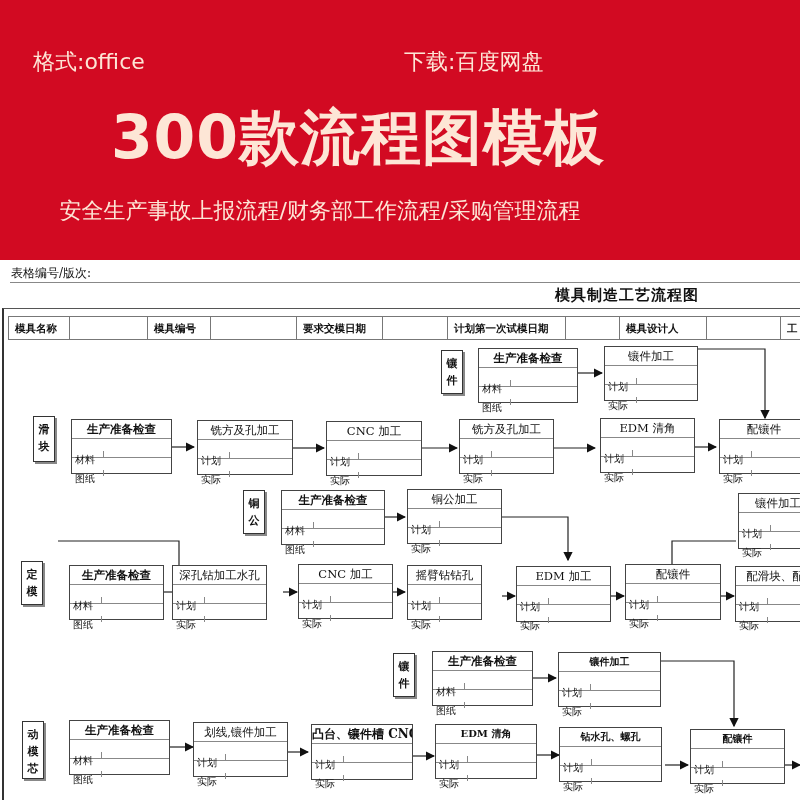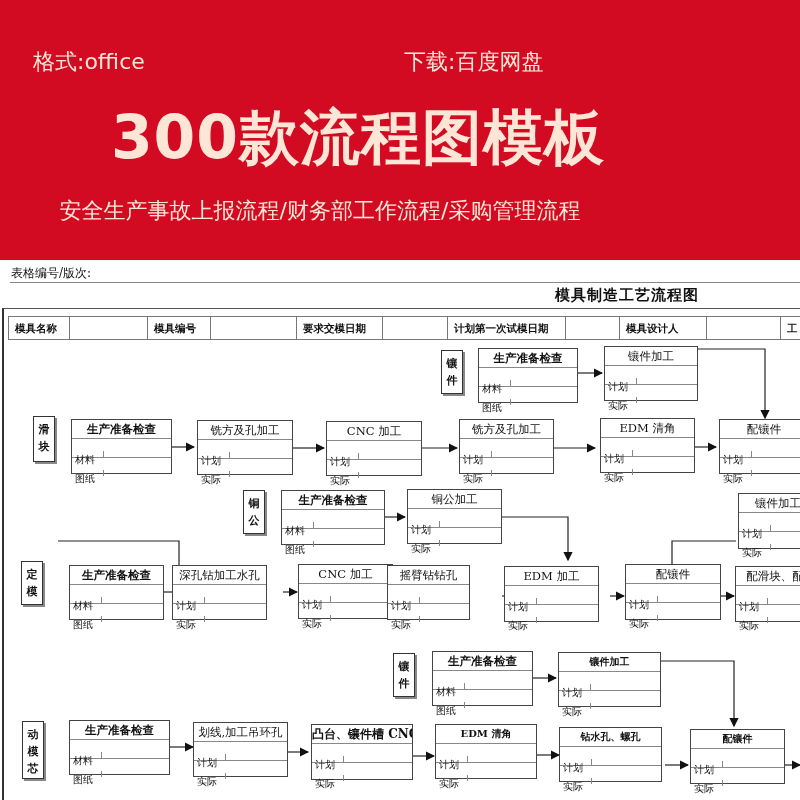--- a/index.html
+++ b/index.html
@@ -245,32 +245,32 @@
     <div class="hd">CNC 加工</div>
     <div class="row">
         <div class="lbl">计划</div>
         <div class="val"></div>
       </div>
     <div class="row">
         <div class="lbl">实际</div>
         <div class="val"></div>
       </div>
   </div>
-  <div class="box" style="left:387px;top:305px;width:83px;height:55px">
+  <div class="box" style="left:407px;top:305px;width:75px;height:55px">
     <div class="hd">摇臂钻钻孔</div>
     <div class="row">
         <div class="lbl">计划</div>
         <div class="val"></div>
       </div>
     <div class="row">
         <div class="lbl">实际</div>
         <div class="val"></div>
       </div>
   </div>
-  <div class="box" style="left:504px;top:306px;width:95px;height:56px">
+  <div class="box" style="left:516px;top:306px;width:95px;height:56px">
     <div class="hd">EDM 加工</div>
     <div class="row">
         <div class="lbl">计划</div>
         <div class="val"></div>
       </div>
     <div class="row">
         <div class="lbl">实际</div>
         <div class="val"></div>
       </div>
   </div>
@@ -338,21 +338,21 @@
     <div class="row">
         <div class="lbl">材料</div>
         <div class="val"></div>
       </div>
     <div class="row">
         <div class="lbl">图纸</div>
         <div class="val"></div>
       </div>
   </div>
   <div class="box" style="left:193px;top:462px;width:95px;height:55px">
-    <div class="hd">划线,加工吊环孔</div>
+    <div class="hd">划线,镶件加工</div>
     <div class="row">
         <div class="lbl">计划</div>
         <div class="val"></div>
       </div>
     <div class="row">
         <div class="lbl">实际</div>
         <div class="val"></div>
       </div>
   </div>
   <div class="box" style="left:311px;top:464px;width:102px;height:56px">

